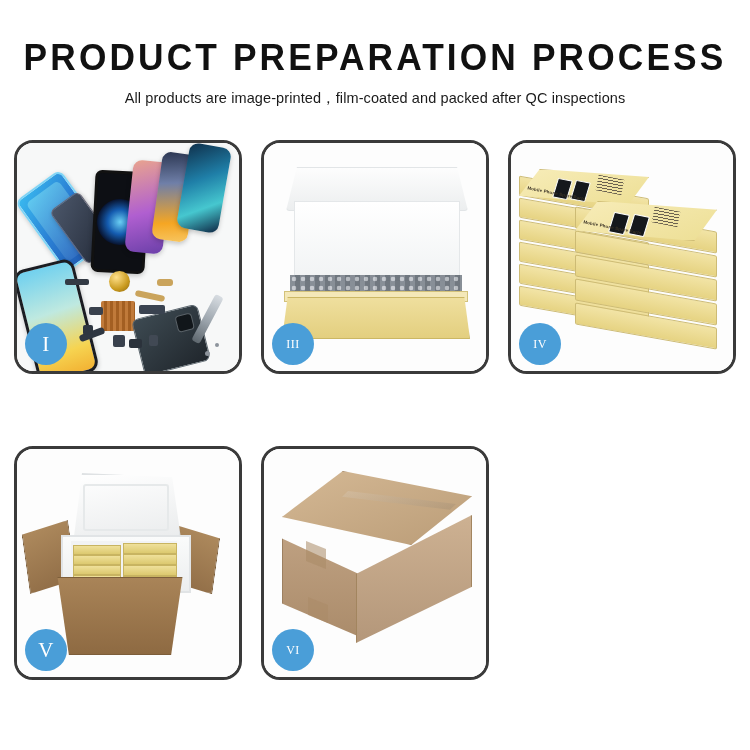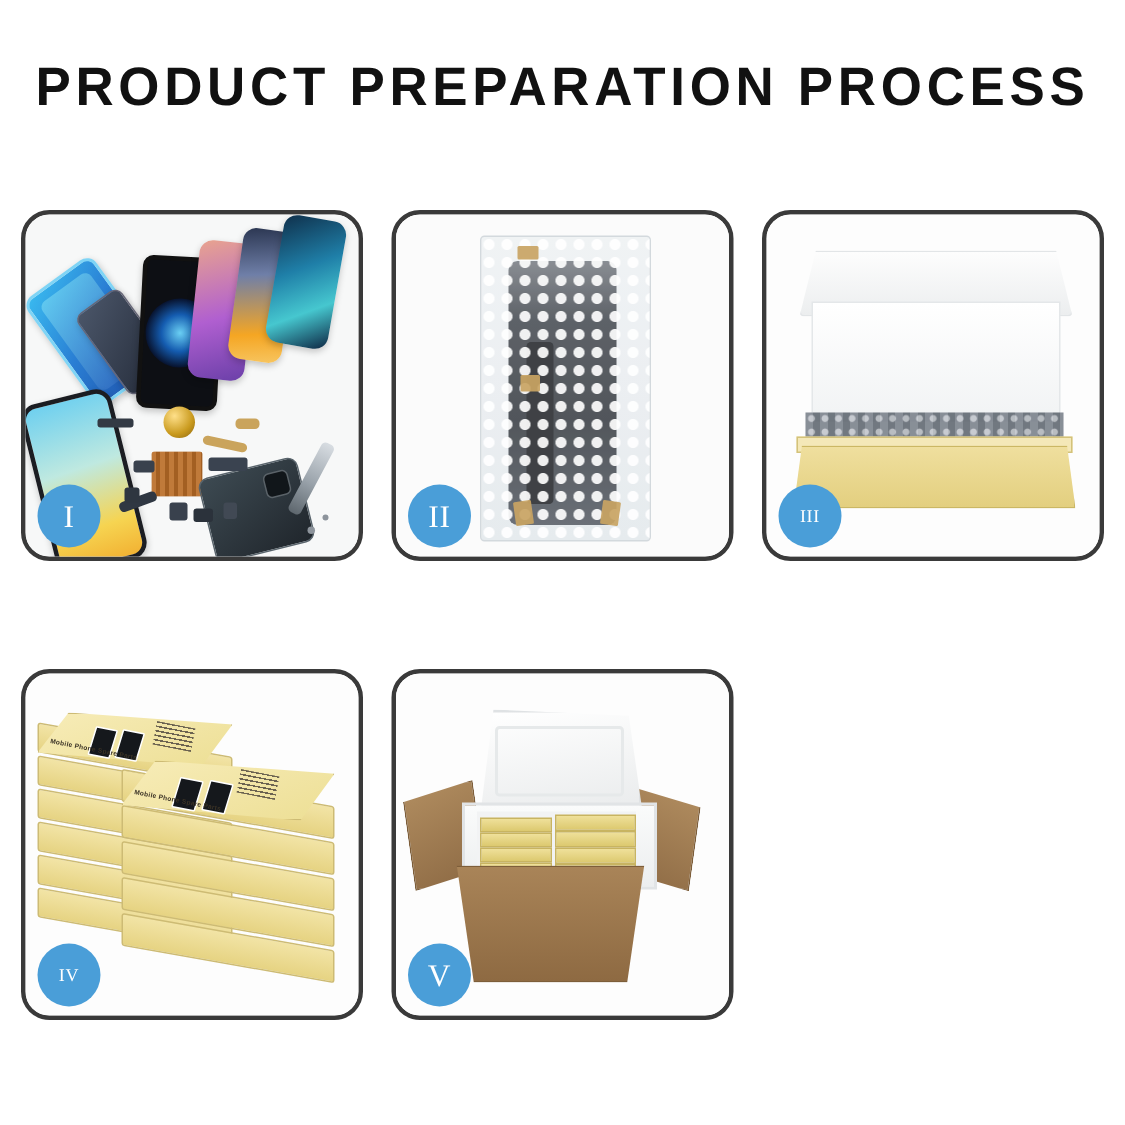--- a/index.html
+++ b/index.html
@@ -313,20 +313,21 @@
   .c6tab2{position:absolute;left:44px;top:152px;width:20px;height:18px;
     background:#a98a66;opacity:.5;transform:skewY(22deg);}
 </style>
 </head>
 <body>
 
 <div class="page">
 
   <div class="header">
     <div class="title">PRODUCT PREPARATION PROCESS</div>
+    <div class="subtitle">All products are image-printed，film-coated and packed after QC inspections</div>
   </div>
 
   <div class="grid">
 
     <div class="panel">
       <div class="stage">
         <div class="p1bg"></div>
         <div class="ph ph-blue"></div>
         <div class="ph ph-dark"></div>
         <div class="ph ph-glass"></div>
@@ -347,34 +348,20 @@
         <div class="chipD"></div>
         <div class="chipE"></div>
         <div class="barA"></div>
         <div class="barB"></div>
         <div class="scrw"></div>
         <div class="scrw2"></div>
       </div>
       <div class="badge">I</div>
     </div>
 
-    <div class="panel">
-      <div class="stage">
-        <div class="p2bg"></div>
-        <div class="bag">
-          <div class="bagparts"></div>
-          <div class="bubbles"></div>
-          <div class="tape tape1"></div>
-          <div class="tape tape2"></div>
-          <div class="tape tape3"></div>
-          <div class="tape tape4"></div>
-        </div>
-      </div>
-      <div class="badge">II</div>
-    </div>
 
     <div class="panel">
       <div class="stage">
         <div class="p3bg"></div>
         <div class="b3lid"></div>
         <div class="b3foam"></div>
         <div class="b3inner"></div>
         <div class="b3edge"></div>
         <div class="b3front"></div>
       </div>
@@ -425,15 +412,27 @@
           <div class="ybar yb5"></div>
           <div class="ybar yb6"></div>
           <div class="ybar yb7"></div>
           <div class="ybar yb8"></div>
         </div>
         <div class="c5body"></div>
       </div>
       <div class="badge">V</div>
     </div>
 
+    <div class="panel">
+      <div class="stage">
+        <div class="p6bg"></div>
+        <div class="c6top"></div>
+        <div class="c6seam"></div>
+        <div class="c6left"></div>
+        <div class="c6right"></div>
+        <div class="c6tab1"></div>
+        <div class="c6tab2"></div>
+      </div>
+      <div class="badge sm">VI</div>
+    </div>
 
   </div>
 </div>
 
 </body></html>

